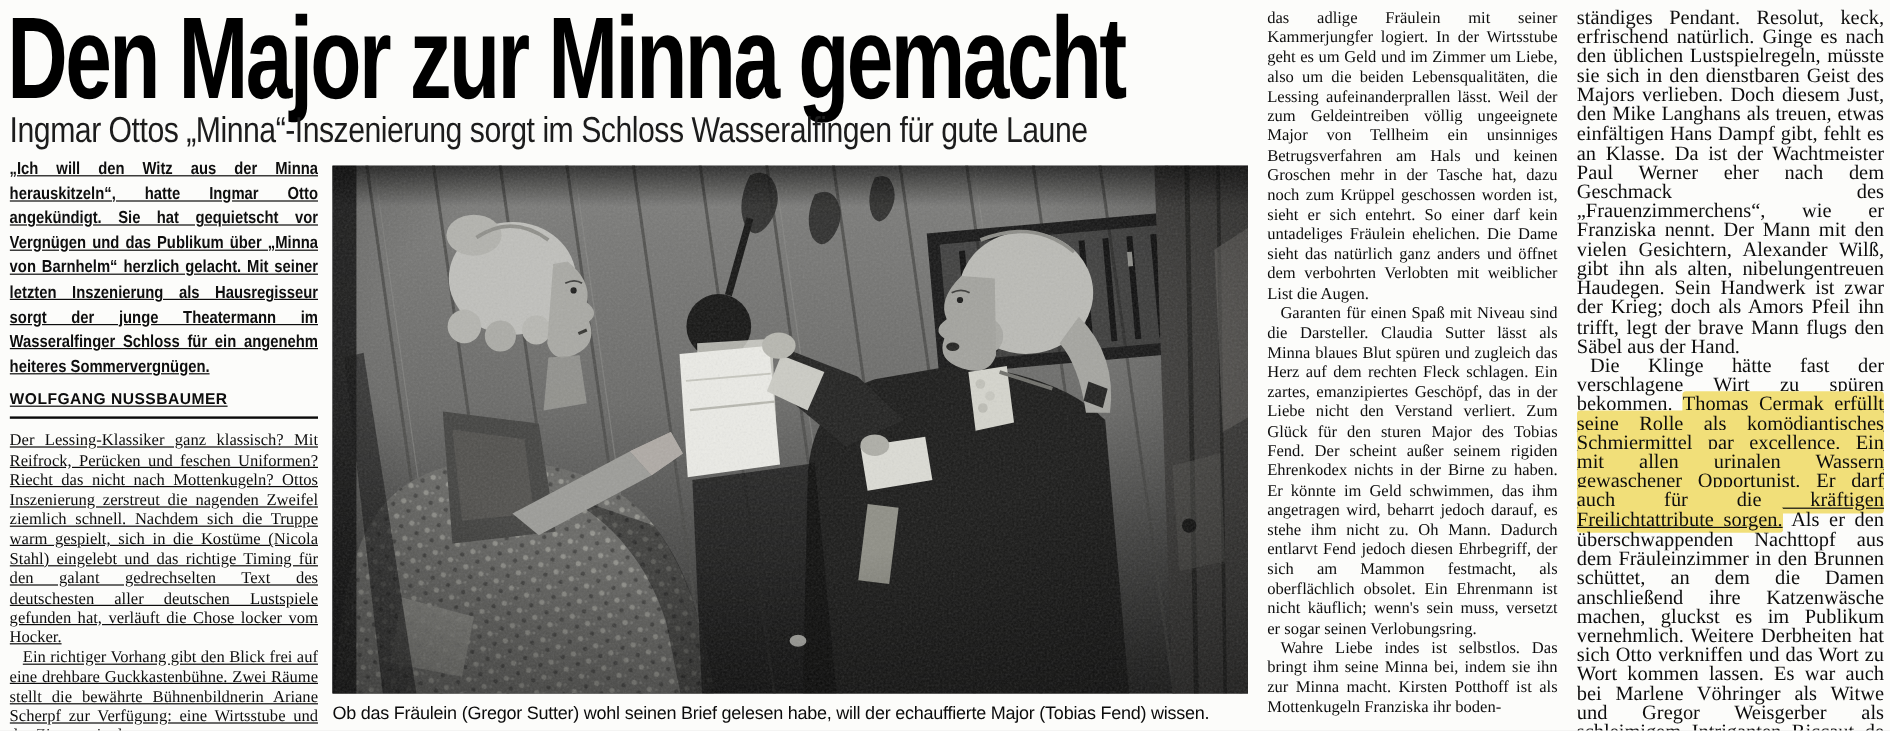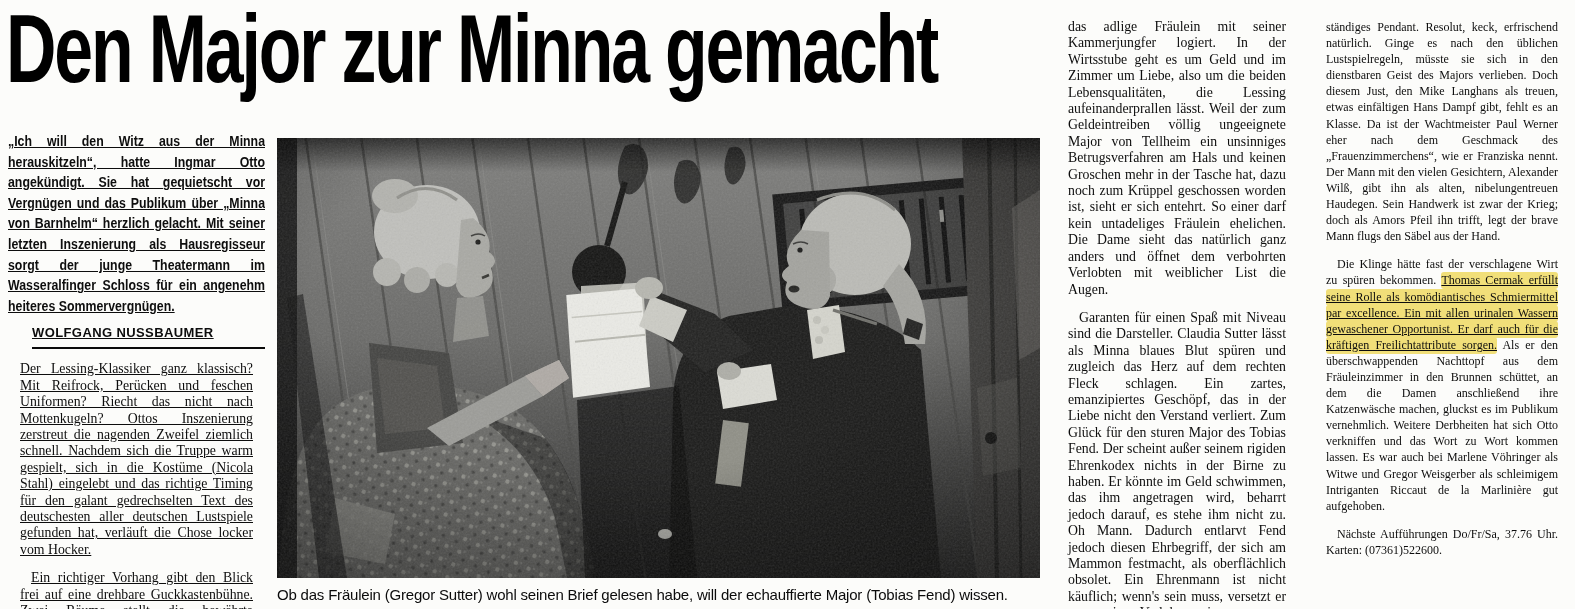--- a/index.html
+++ b/index.html
@@ -10,41 +10,42 @@
   .squeeze-h{display:inline-block;transform:scaleX(0.72);transform-origin:0 50%;}
   .subheadline{position:absolute;left:8px;top:92px;margin:0;white-space:nowrap;
             font:400 30px/1.1 "Liberation Sans",sans-serif;color:#1c1c1c;letter-spacing:-0.5px;}
   .squeeze-s{display:inline-block;transform:scaleX(0.84);transform-origin:0 50%;}
   .col{position:absolute;overflow:hidden;}
   .col1{left:8px;top:131px;width:257px;height:478px;text-decoration:underline;}
   .lead-wrap{width:302px;transform:scaleX(0.851);transform-origin:0 0;}
   .lead{margin:0 0 6px 0;font:bold 14.5px/20.6px "Liberation Sans",sans-serif;
         text-align:justify;color:#0e0e0e;}
   .byline{font:bold 13px/16px "Liberation Sans",sans-serif;letter-spacing:0.4px;
-          border-bottom:2px solid #0a0a0a;padding:3px 0 6px 0;margin-bottom:10px;color:#0d0d0d;margin-left:24px;}
-  .body{margin:12px;font:400 13.8px/16.4px "Liberation Serif",serif;text-align:justify;color:#0d0d0d;}
+          border-bottom:2px solid #0a0a0a;padding:3px 0 6px 0;margin-bottom:10px;color:#0d0d0d;}
+  .body{margin:0;font:400 13.8px/16.4px "Liberation Serif",serif;text-align:justify;color:#0d0d0d;}
   .indent{text-indent:11px;}
   .col3{left:1056px;top:7px;width:242px;height:602px;}
   .col4{left:1314px;top:7px;width:256px;height:602px;}
-  .col4 .body{font-size:12px;line-height:16.1px;}
+  .col4 .body{font-size:17px;line-height:16.1px;}
   .hl{padding:1px 0 2px 0;border-radius:3px;
       -webkit-box-decoration-break:clone;box-decoration-break:clone;text-decoration:underline;}
   .photo{position:absolute;left:277px;top:138px;width:763px;height:440px;margin:0;
          background:#555;}
   .photo svg{display:block;width:100%;height:100%;}
   .caption{position:absolute;left:277px;top:585px;width:775px;margin:0;
            font:400 15px/19px "Liberation Sans",sans-serif;color:#0b0b0b;letter-spacing:-0.2px;}
 </style>
 </head>
 <body>
 
 <div class="page">
 
   <h1 class="headline"><span class="squeeze-h">Den Major zur Minna gemacht</span></h1>
 
+  <h2 class="subheadline"><span class="squeeze-s">Ingmar Ottos „Minna“-Inszenierung sorgt im Schloss Wasseralfingen für gute Laune</span></h2>
 
   <div class="col col1">
     <div class="lead-wrap">
       <p class="lead">„Ich will den Witz aus der Minna herauskitzeln“, hatte Ingmar Otto angekündigt. Sie hat gequietscht vor Vergnügen und das Publikum über „Minna von Barnhelm“ herzlich gelacht. Mit seiner letzten Inszenierung als Hausregisseur sorgt der junge Theatermann im Wasseralfinger Schloss für ein angenehm heiteres Sommervergnügen.</p>
     </div>
     <div class="byline">WOLFGANG NUSSBAUMER</div>
     <p class="body">Der Lessing-Klassiker ganz klassisch? Mit Reifrock, Perücken und feschen Uniformen? Riecht das nicht nach Mottenkugeln? Ottos Inszenierung zerstreut die nagenden Zweifel ziemlich schnell. Nachdem sich die Truppe warm gespielt, sich in die Kostüme (Nicola Stahl) eingelebt und das richtige Timing für den galant gedrechselten Text des deutschesten aller deutschen Lustspiele gefunden hat, verläuft die Chose locker vom Hocker.</p>
     <p class="body indent">Ein richtiger Vorhang gibt den Blick frei auf eine drehbare Guckkastenbühne. Zwei Räume stellt die bewährte Bühnenbildnerin Ariane Scherpf zur Verfügung: eine Wirtsstube und das Zimmer, in dem</p>
   </div>
 

